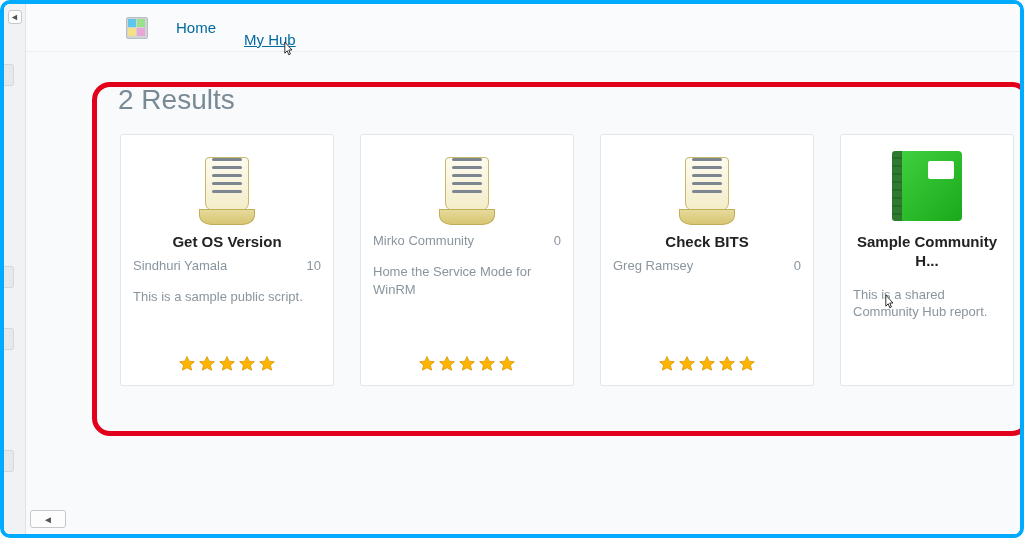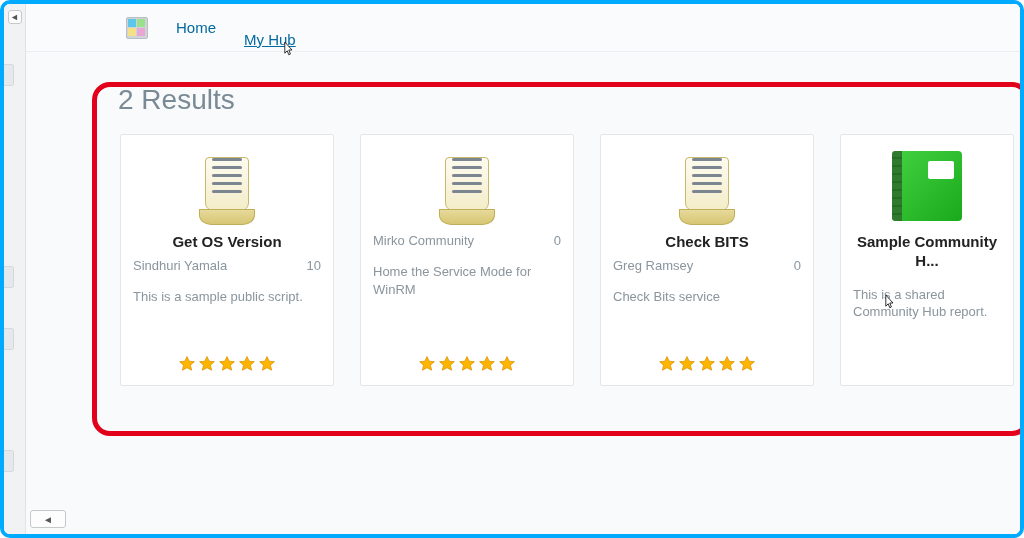--- a/index.html
+++ b/index.html
@@ -367,21 +367,20 @@
             <div class="scroll-doc">
                 <div class="scroll-paper"></div>
                 <div class="scroll-curl"></div>
               </div>
           </div>
           <div class="card-title">Check BITS</div>
           <div class="card-meta">
             <span>Greg Ramsey</span>
             <span>0</span>
           </div>
-          <div class="card-desc">Check Bits service</div>
           <div class="stars">
             <svg class="star" viewBox="0 0 24 24">
                 <path fill="currentColor" stroke="#d89200" d="M12 2l2.9 6.3 6.9.6-5.2 4.6 1.6 6.8L12 17l-6.2 3.3 1.6-6.8L2.2 8.9l6.9-.6z"></path>
               </svg>
             <svg class="star" viewBox="0 0 24 24">
                 <path fill="currentColor" stroke="#d89200" d="M12 2l2.9 6.3 6.9.6-5.2 4.6 1.6 6.8L12 17l-6.2 3.3 1.6-6.8L2.2 8.9l6.9-.6z"></path>
               </svg>
             <svg class="star" viewBox="0 0 24 24">
                 <path fill="currentColor" stroke="#d89200" d="M12 2l2.9 6.3 6.9.6-5.2 4.6 1.6 6.8L12 17l-6.2 3.3 1.6-6.8L2.2 8.9l6.9-.6z"></path>
               </svg>

